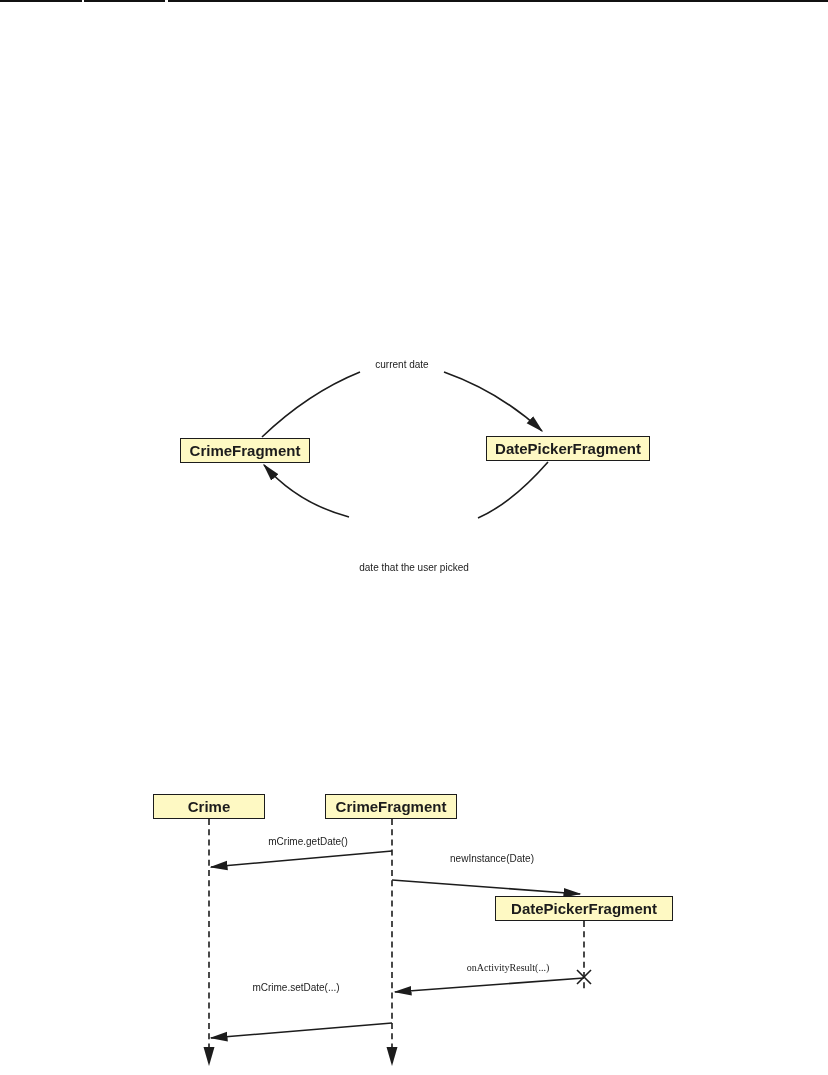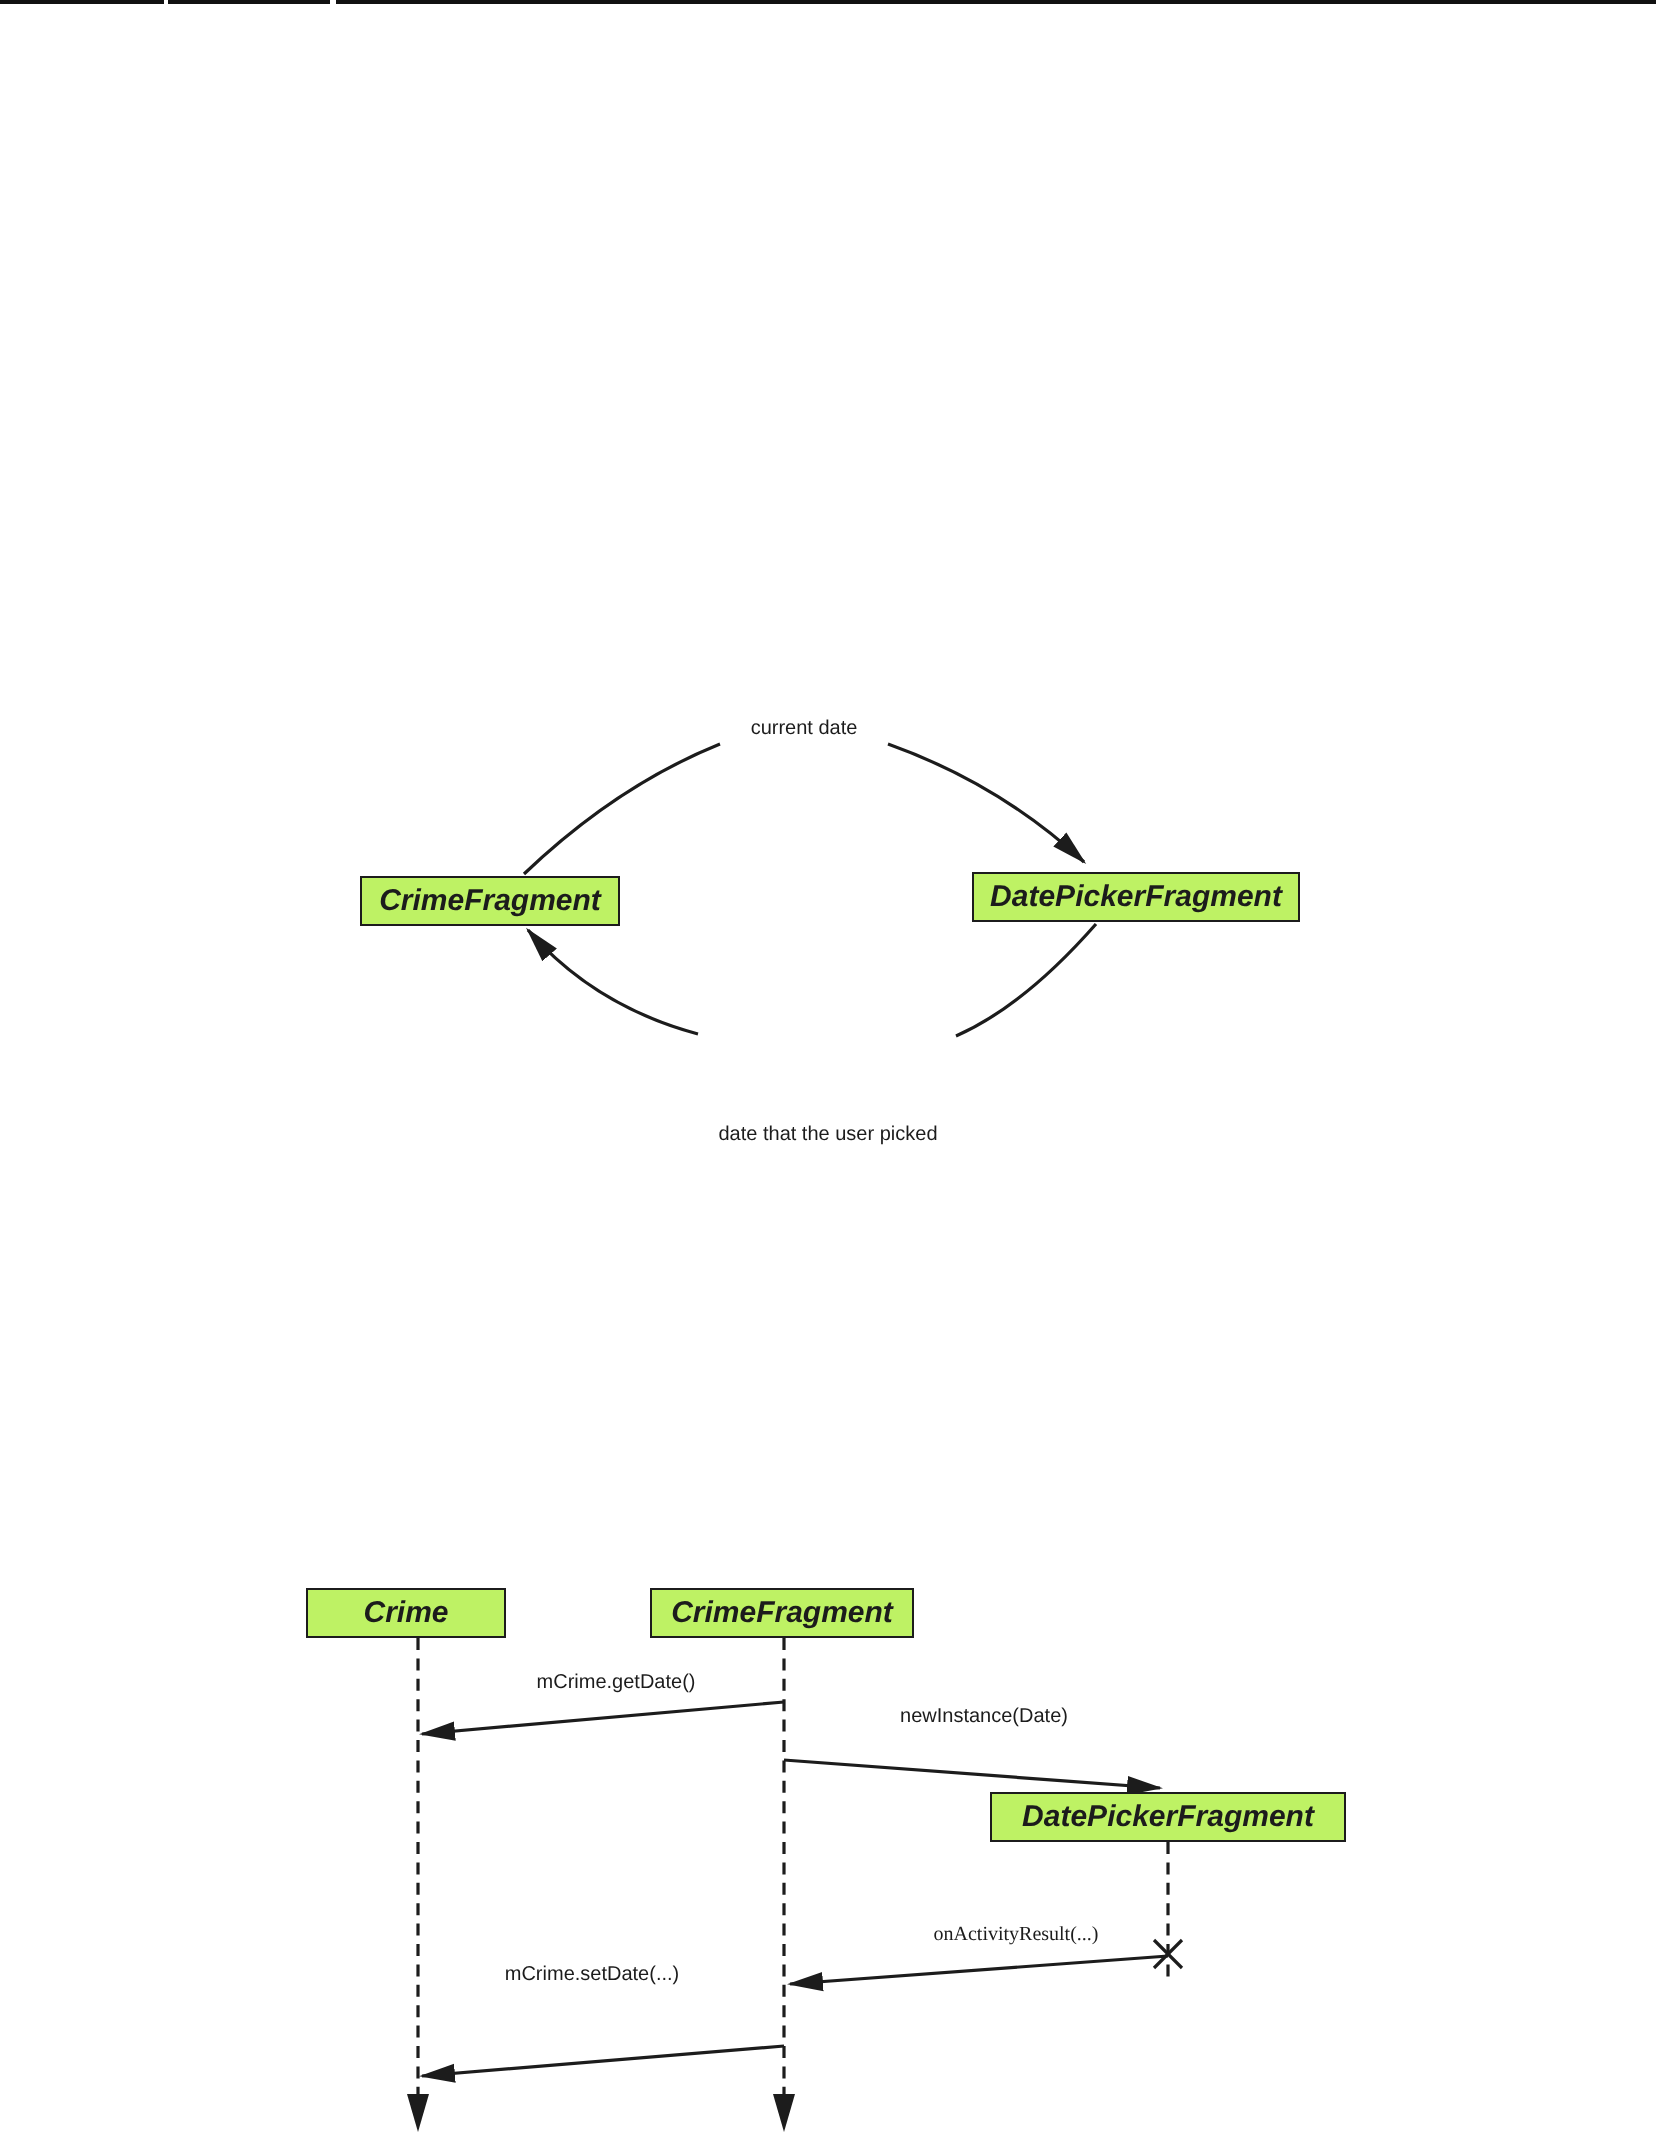--- a/index.html
+++ b/index.html
@@ -16,23 +16,23 @@
   .seg2{left:84px;width:81px;}
   .seg3{left:168px;width:660px;}
   .overlay{position:absolute;left:0;top:0;}
   .ln{fill:none;stroke:#1c1c1c;stroke-width:1.6;}
   .dash{fill:none;stroke:#1c1c1c;stroke-width:1.6;stroke-dasharray:6 4.2;}
   .fillshape{fill:#1c1c1c;stroke:none;}
   .node{
     position:absolute;
     box-sizing:border-box;
     border:1.6px solid #1c1c1c;
-    background:#bef264;
+    background:#fef9c3;
     display:flex;align-items:center;justify-content:center;
-    font-weight:bold;font-size:15px;white-space:nowrap;font-style:italic;
+    font-weight:bold;font-size:15px;white-space:nowrap;
   }
   .edge-label,.msg-label{
     position:absolute;
     transform:translateX(-50%);
     white-space:nowrap;
     font-size:10px;line-height:15px;
   }
 </style>
 </head>
 <body>
@@ -92,21 +92,21 @@
   </svg>
 
   <div class="node" style="left:180px;top:438px;width:130px;height:25px;">CrimeFragment</div>
 
   <div class="node" style="left:486px;top:436px;width:164px;height:25px;font-size:15px;">DatePickerFragment</div>
 
   <div class="edge-label" style="left:402px;top:357px;">current date</div>
 
   <div class="edge-label" style="left:414px;top:520px;margin-top:40px;">date that the user picked</div>
 
-  <div class="node" style="left:153px;top:794px;width:100px;height:25px;">Crime</div>
+  <div class="node" style="left:153px;top:794px;width:112px;height:25px;">Crime</div>
 
   <div class="node" style="left:325px;top:794px;width:132px;height:25px;">CrimeFragment</div>
 
   <div class="node" style="left:495px;top:896px;width:178px;height:25px;">DatePickerFragment</div>
 
   <div class="msg-label" style="left:308px;top:834px;">mCrime.getDate()</div>
 
   <div class="msg-label" style="left:492px;top:851px;">newInstance(Date)</div>
 
   <div class="msg-label" style="left:508px;top:960px;font-family:Liberation Serif, serif;">onActivityResult(...)</div>

